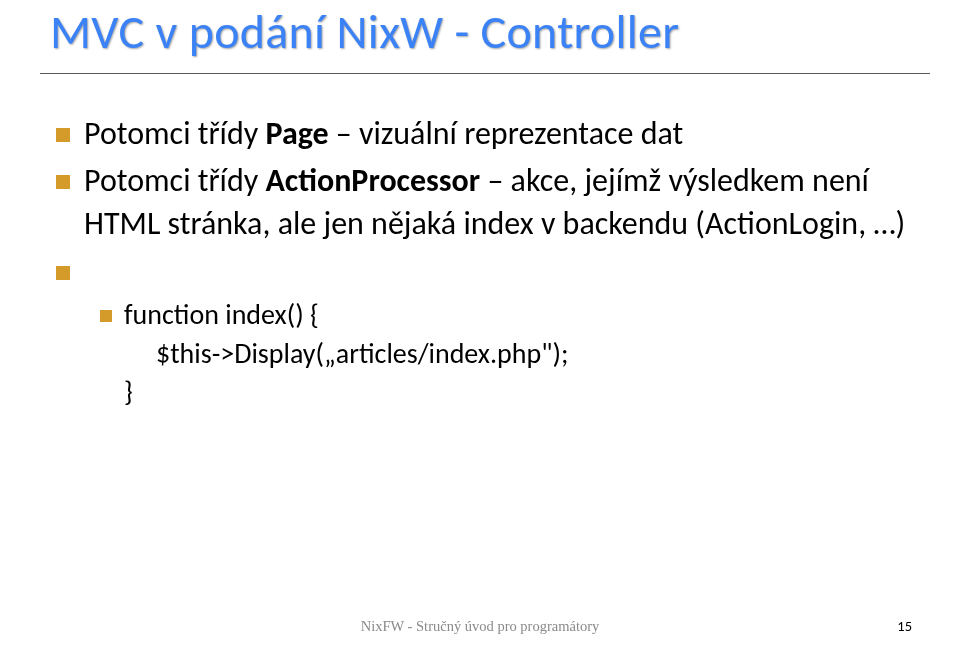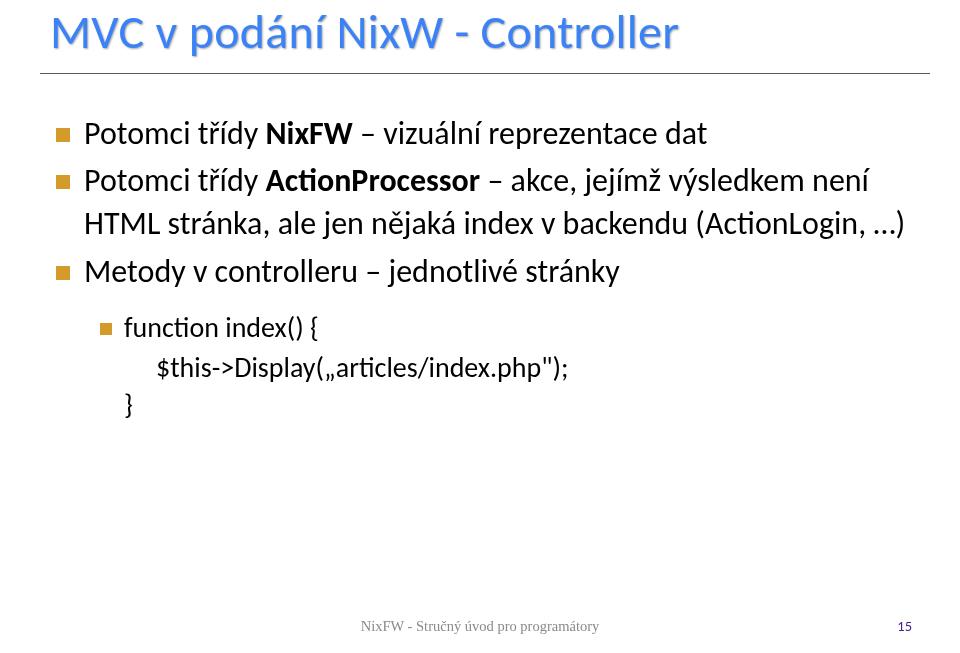--- a/index.html
+++ b/index.html
@@ -93,50 +93,49 @@
   .footer-text {
     font-size: 14.5px;
     color: #8a8a8a;
     font-family: Liberation Serif, serif;
   }
   .page-num {
     position: absolute;
     right: 48px;
     bottom: 0;
     font-size: 14.5px;
-    color: #4c1d95;
+    color: #000000;
   }
 </style>
 </head>
 <body>
 
 <div class="slide">
   <h1 class="title">MVC v podání NixW - Controller</h1>
   <div class="title-underline"></div>
 
   <div class="content">
 
 
     <div class="l1">
       <span class="bullet"></span>
       <span class="text">
-        <span>Potomci třídy </span><span class="bold">NixFW</span><span> – vizuální reprezentace dat</span>
+        <span>Potomci třídy </span><span class="bold">Page</span><span> – vizuální reprezentace dat</span>
       </span>
     </div>
 
     <div class="l1">
       <span class="bullet"></span>
       <span class="text">
         <span>Potomci třídy </span><span class="bold">ActionProcessor</span><span> – akce, jejímž výsledkem není HTML stránka, ale jen nějaká index v backendu (ActionLogin, …)</span>
       </span>
     </div>
 
     <div class="l1">
       <span class="bullet"></span>
-      <span class="text">Metody v controlleru – jednotlivé stránky</span>
     </div>
 
     <div class="l2">
       <span class="bullet"></span>
       <span class="text">function index() {</span>
     </div>
     <div class="l2-cont">$this-&gt;Display(„articles/index.php");</div>
     <div class="l2-cont" style="padding-left:68px">}</div>
 
   </div>

